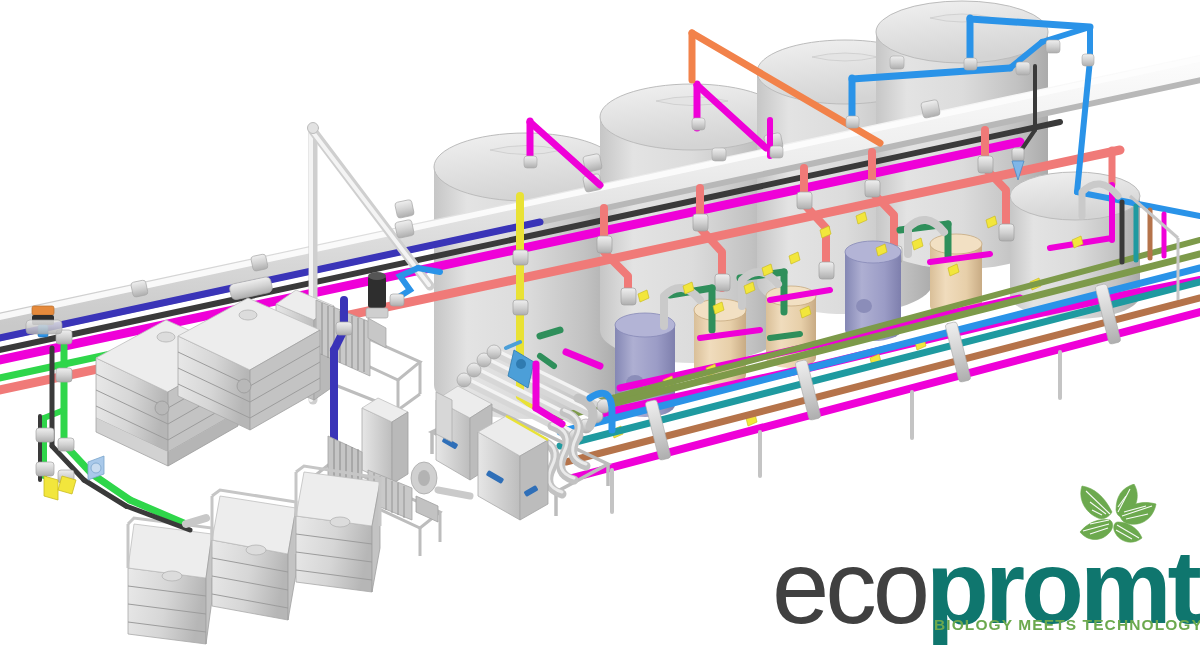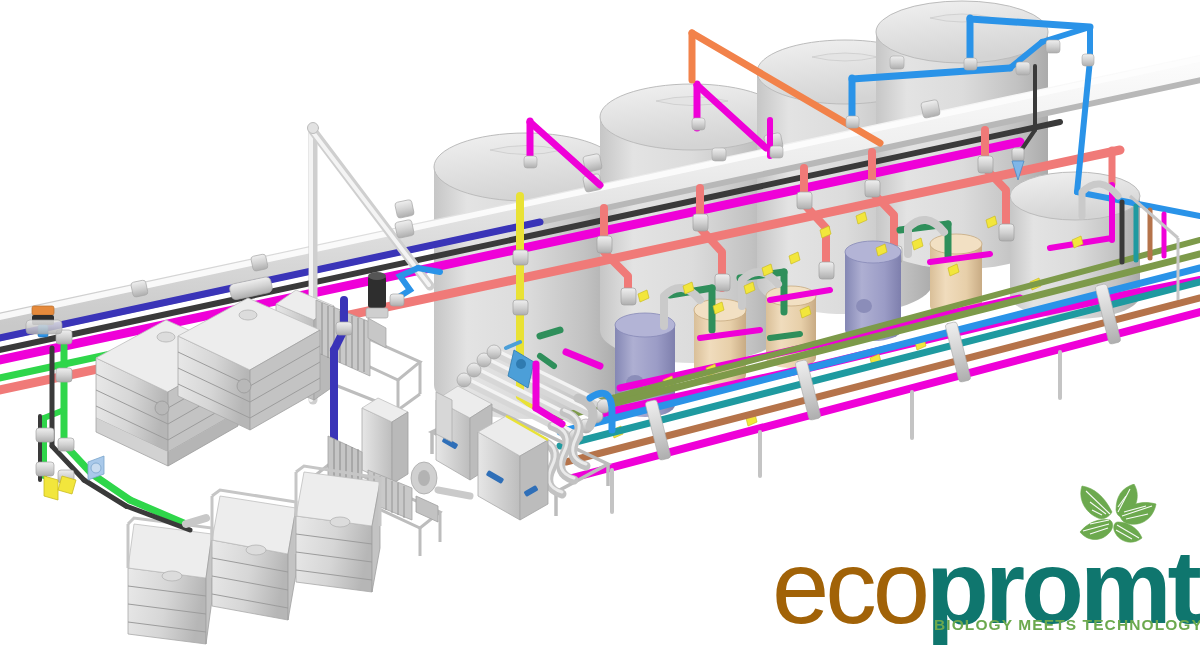--- a/index.html
+++ b/index.html
@@ -18,21 +18,21 @@
   }
   #logo-wordmark{
     position:absolute;
     left:10px; top:48px;
     font-family:"Liberation Sans",sans-serif;
     font-size:103px;
     line-height:103px;
     letter-spacing:-4px;
     white-space:nowrap;
   }
-  #logo-eco{ color:#a16207; font-weight:400; }
+  #logo-eco{ color:#404040; font-weight:400; }
   #logo-promt{ color:#0f766e; font-weight:700; }
   #logo-tagline{
     position:absolute;
     left:172px; top:128px;
     font-family:"Liberation Sans",sans-serif;
     font-weight:700;
     font-size:15.5px;
     letter-spacing:1.1px;
     color:#6CA94E;
     white-space:nowrap;

